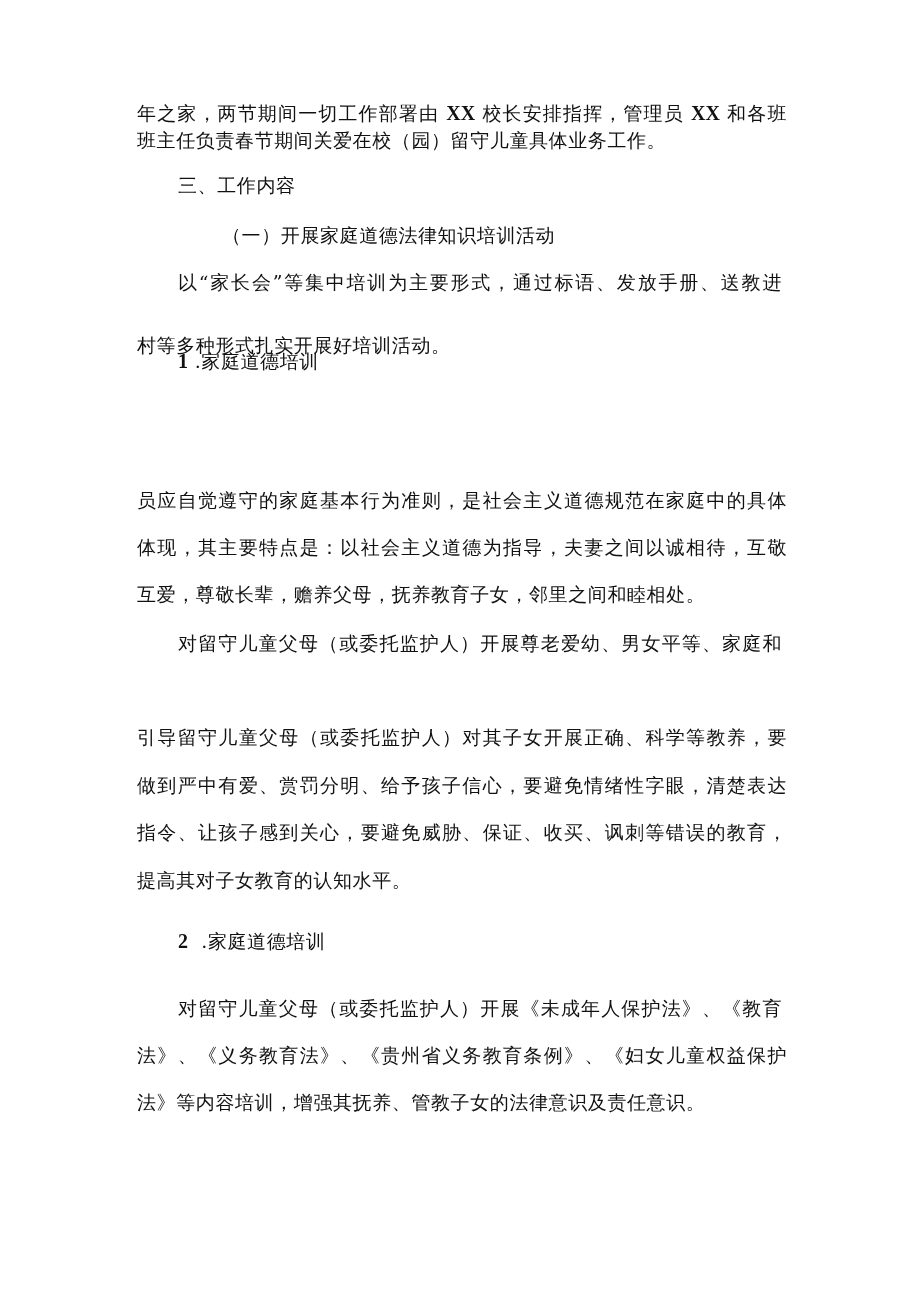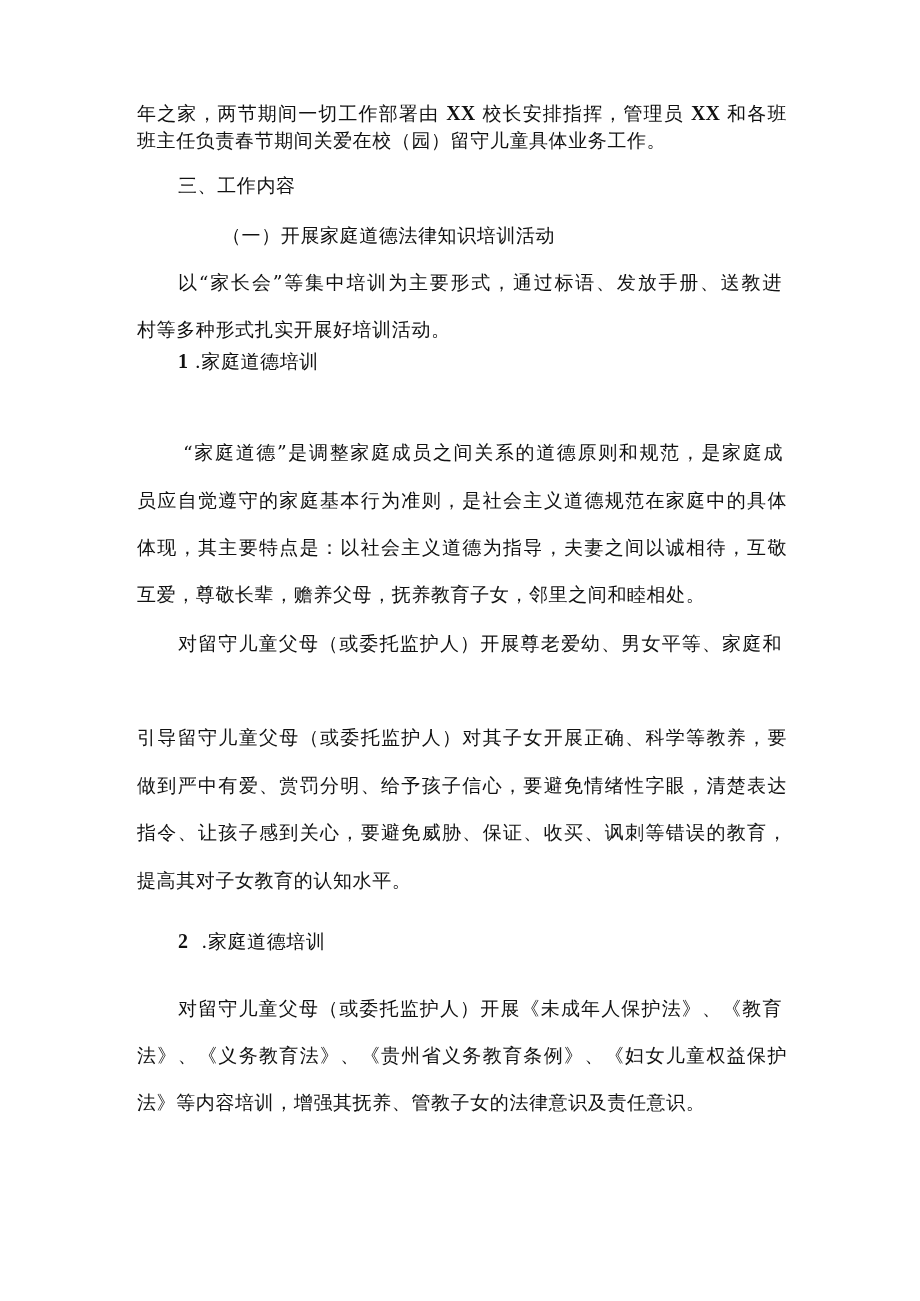--- a/index.html
+++ b/index.html
@@ -19,25 +19,24 @@
 <div class="page">
 
   <div class="ln justify" style="top:101px"><span>年之家，两节期间一切工作部署由 </span><span class="b">XX</span><span> 校长安排指挥，管理员 </span><span class="b">XX</span><span> 和各班</span></div>
   <div class="ln" style="top:128px">班主任负责春节期间关爱在校（园）留守儿童具体业务工作。</div>
 
   <div class="ln ind2" style="top:173px">三、工作内容</div>
 
   <div class="ln ind3" style="top:223px; left:186px">（一）开展家庭道德法律知识培训活动</div>
 
   <div class="ln ind2 justify" style="top:270px; width:604px">以“家长会”等集中培训为主要形式，通过标语、发放手册、送教进</div>
-  <div class="ln" style="top:317px">村等多种形式扎实开展好培训活动。</div>
+  <div class="ln" style="top:333px">村等多种形式扎实开展好培训活动。</div>
 
   <div class="ln ind2" style="top:349px"><span class="b">1</span><span> .家庭道德培训</span></div>
 
-  <div class="ln justify" style="top:440px; left:183px; width:600px">“家庭道德”是调整家庭成员之间关系的道德原则和规范，是家庭成</div>
   <div class="ln justify" style="top:488px">员应自觉遵守的家庭基本行为准则，是社会主义道德规范在家庭中的具体</div>
   <div class="ln justify" style="top:535px">体现，其主要特点是：以社会主义道德为指导，夫妻之间以诚相待，互敬</div>
   <div class="ln" style="top:582px">互爱，尊敬长辈，赡养父母，抚养教育子女，邻里之间和睦相处。</div>
 
   <div class="ln ind2 justify" style="top:631px; width:604px">对留守儿童父母（或委托监护人）开展尊老爱幼、男女平等、家庭和</div>
   <div class="ln justify" style="top:725px">引导留守儿童父母（或委托监护人）对其子女开展正确、科学等教养，要</div>
   <div class="ln justify" style="top:773px">做到严中有爱、赏罚分明、给予孩子信心，要避免情绪性字眼，清楚表达</div>
   <div class="ln" style="top:868px">提高其对子女教育的认知水平。</div>
   <div class="ln justify" style="top:820px">指令、让孩子感到关心，要避免威胁、保证、收买、讽刺等错误的教育，</div>
 

